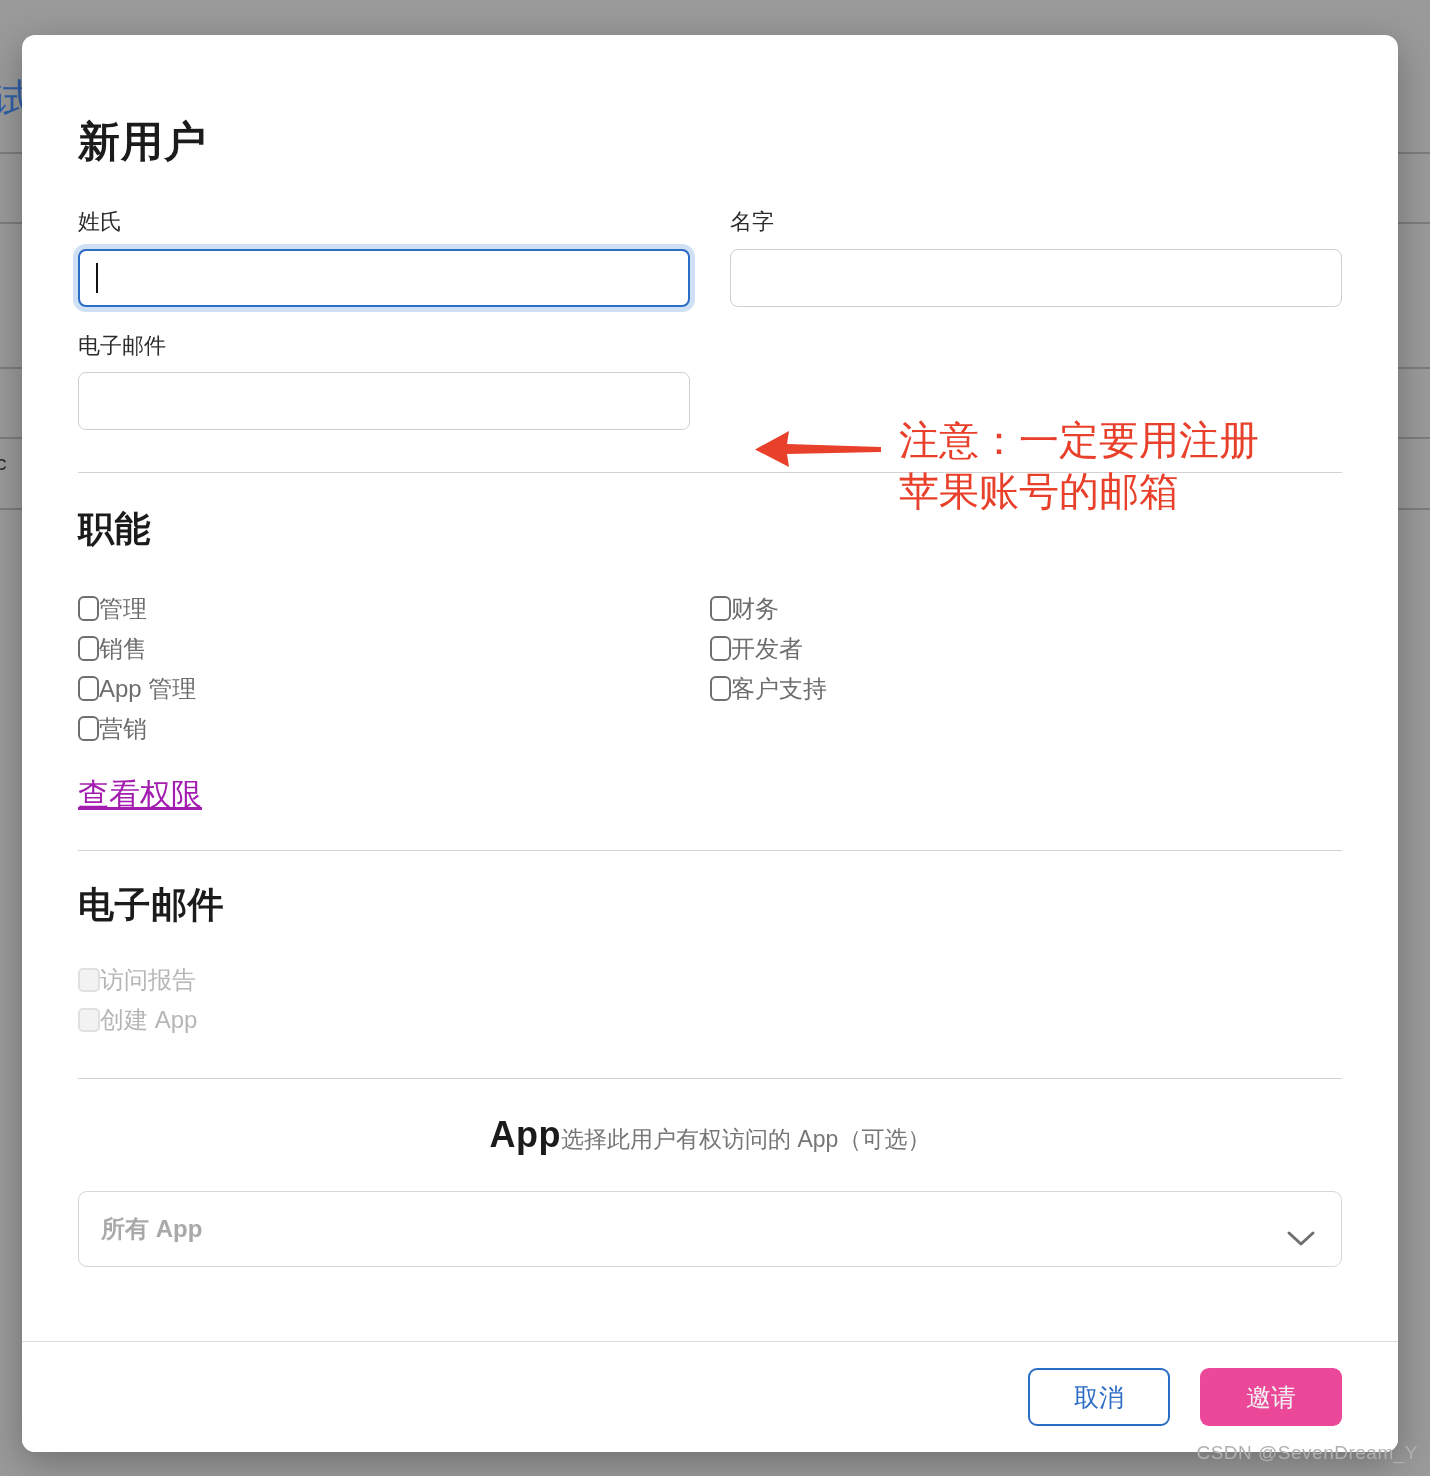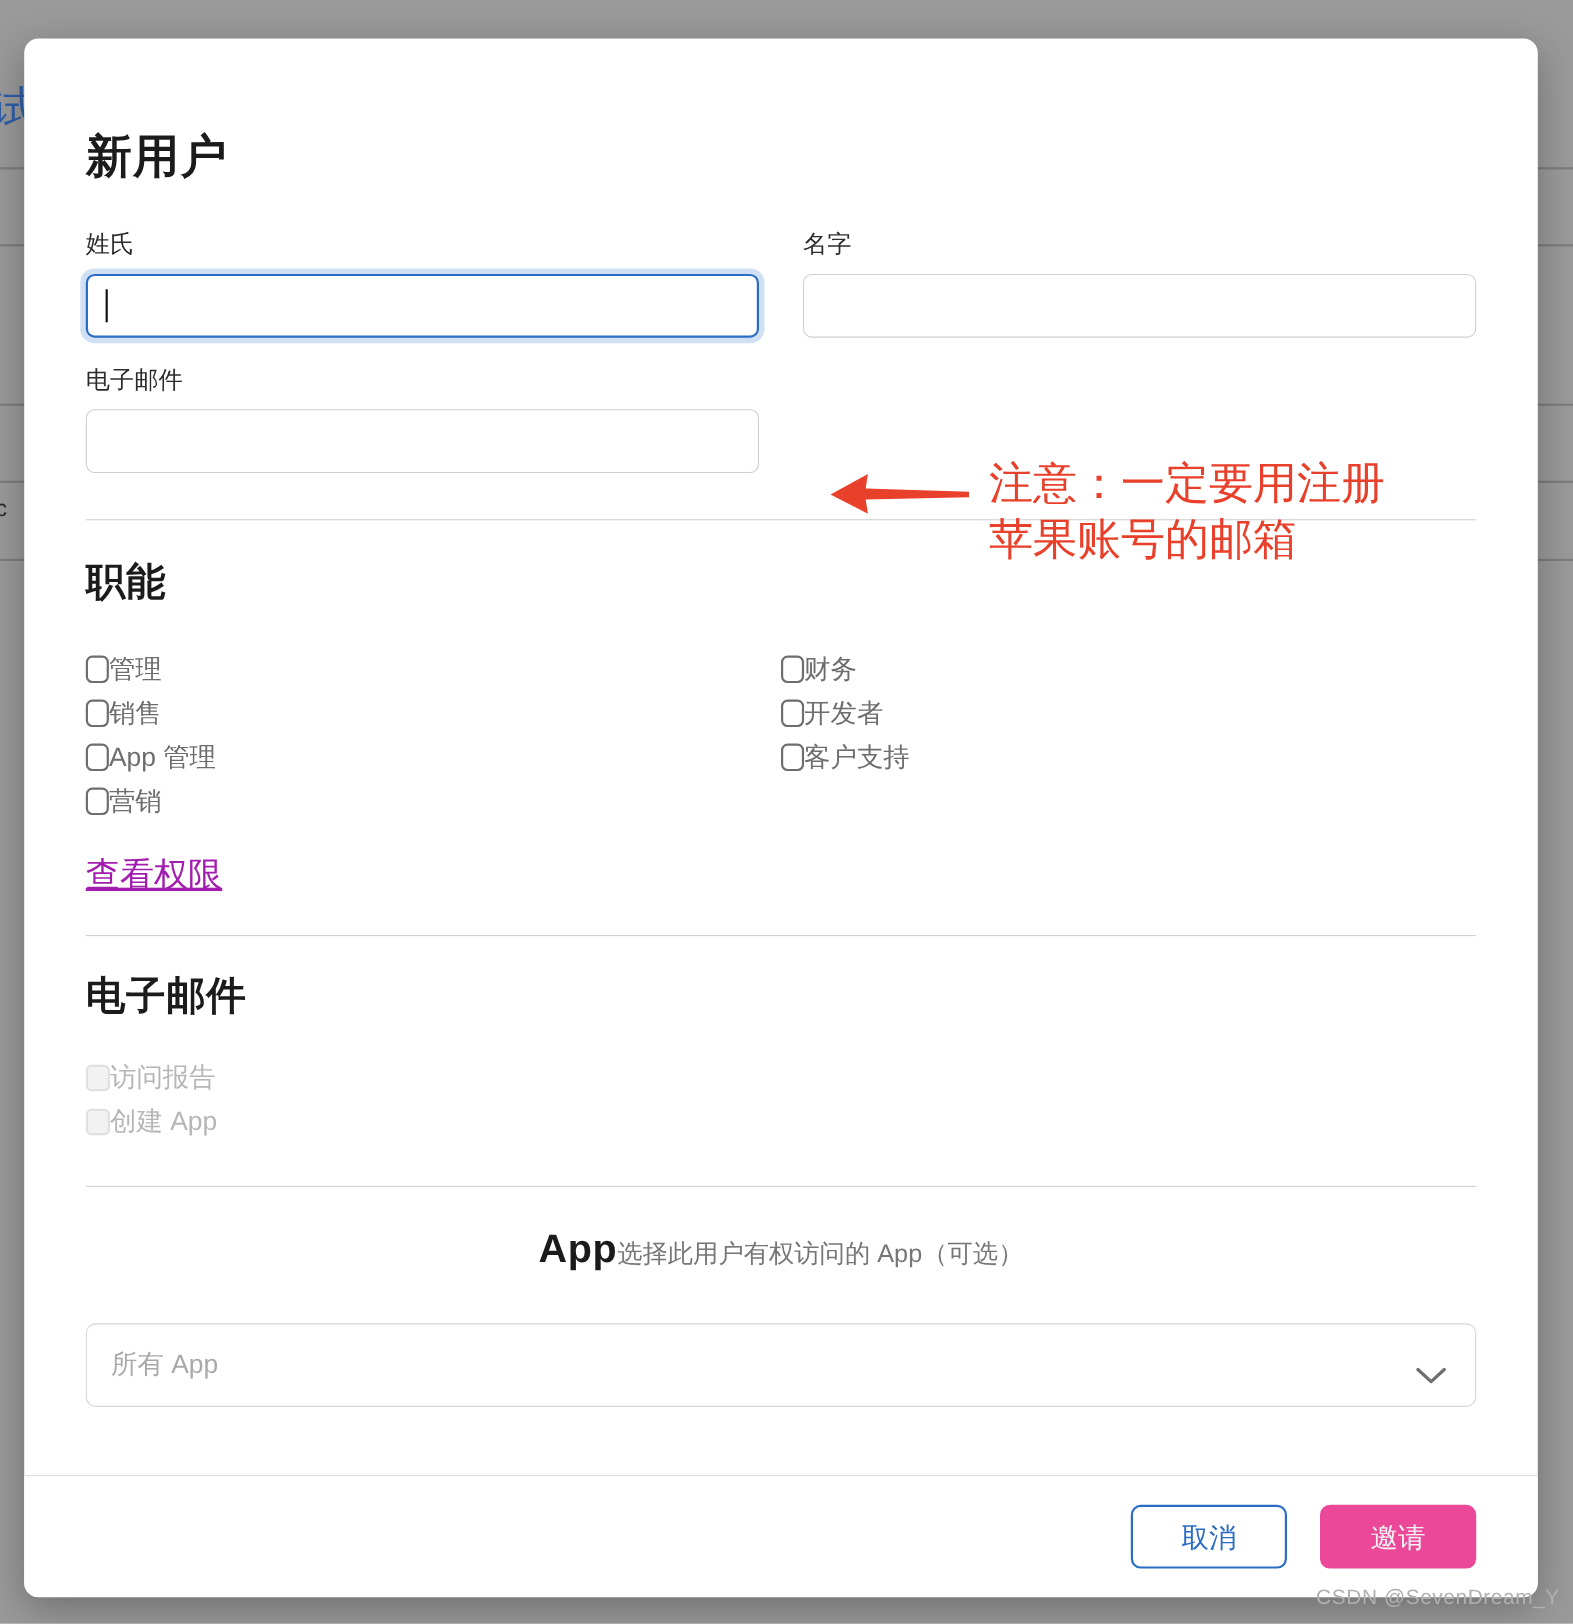--- a/index.html
+++ b/index.html
@@ -229,22 +229,23 @@
     justify-content: center;
   }
   .app-hint {
     font-size: 23px;
     color: #767676;
     line-height: 1;
     padding-bottom: 4px;
   }
   .select-shell {
     position: relative;
-    margin-top: 48px;
+    margin-top: 36px;
     height: 96px;
+    font-weight: bold;
   }
   .select-box {
     box-sizing: border-box;
     width: 100%;
     height: 76px;
     border: 1px solid #d6d6d6;
     border-radius: 9px;
     background: #fff;
     display: flex;
     align-items: center;

